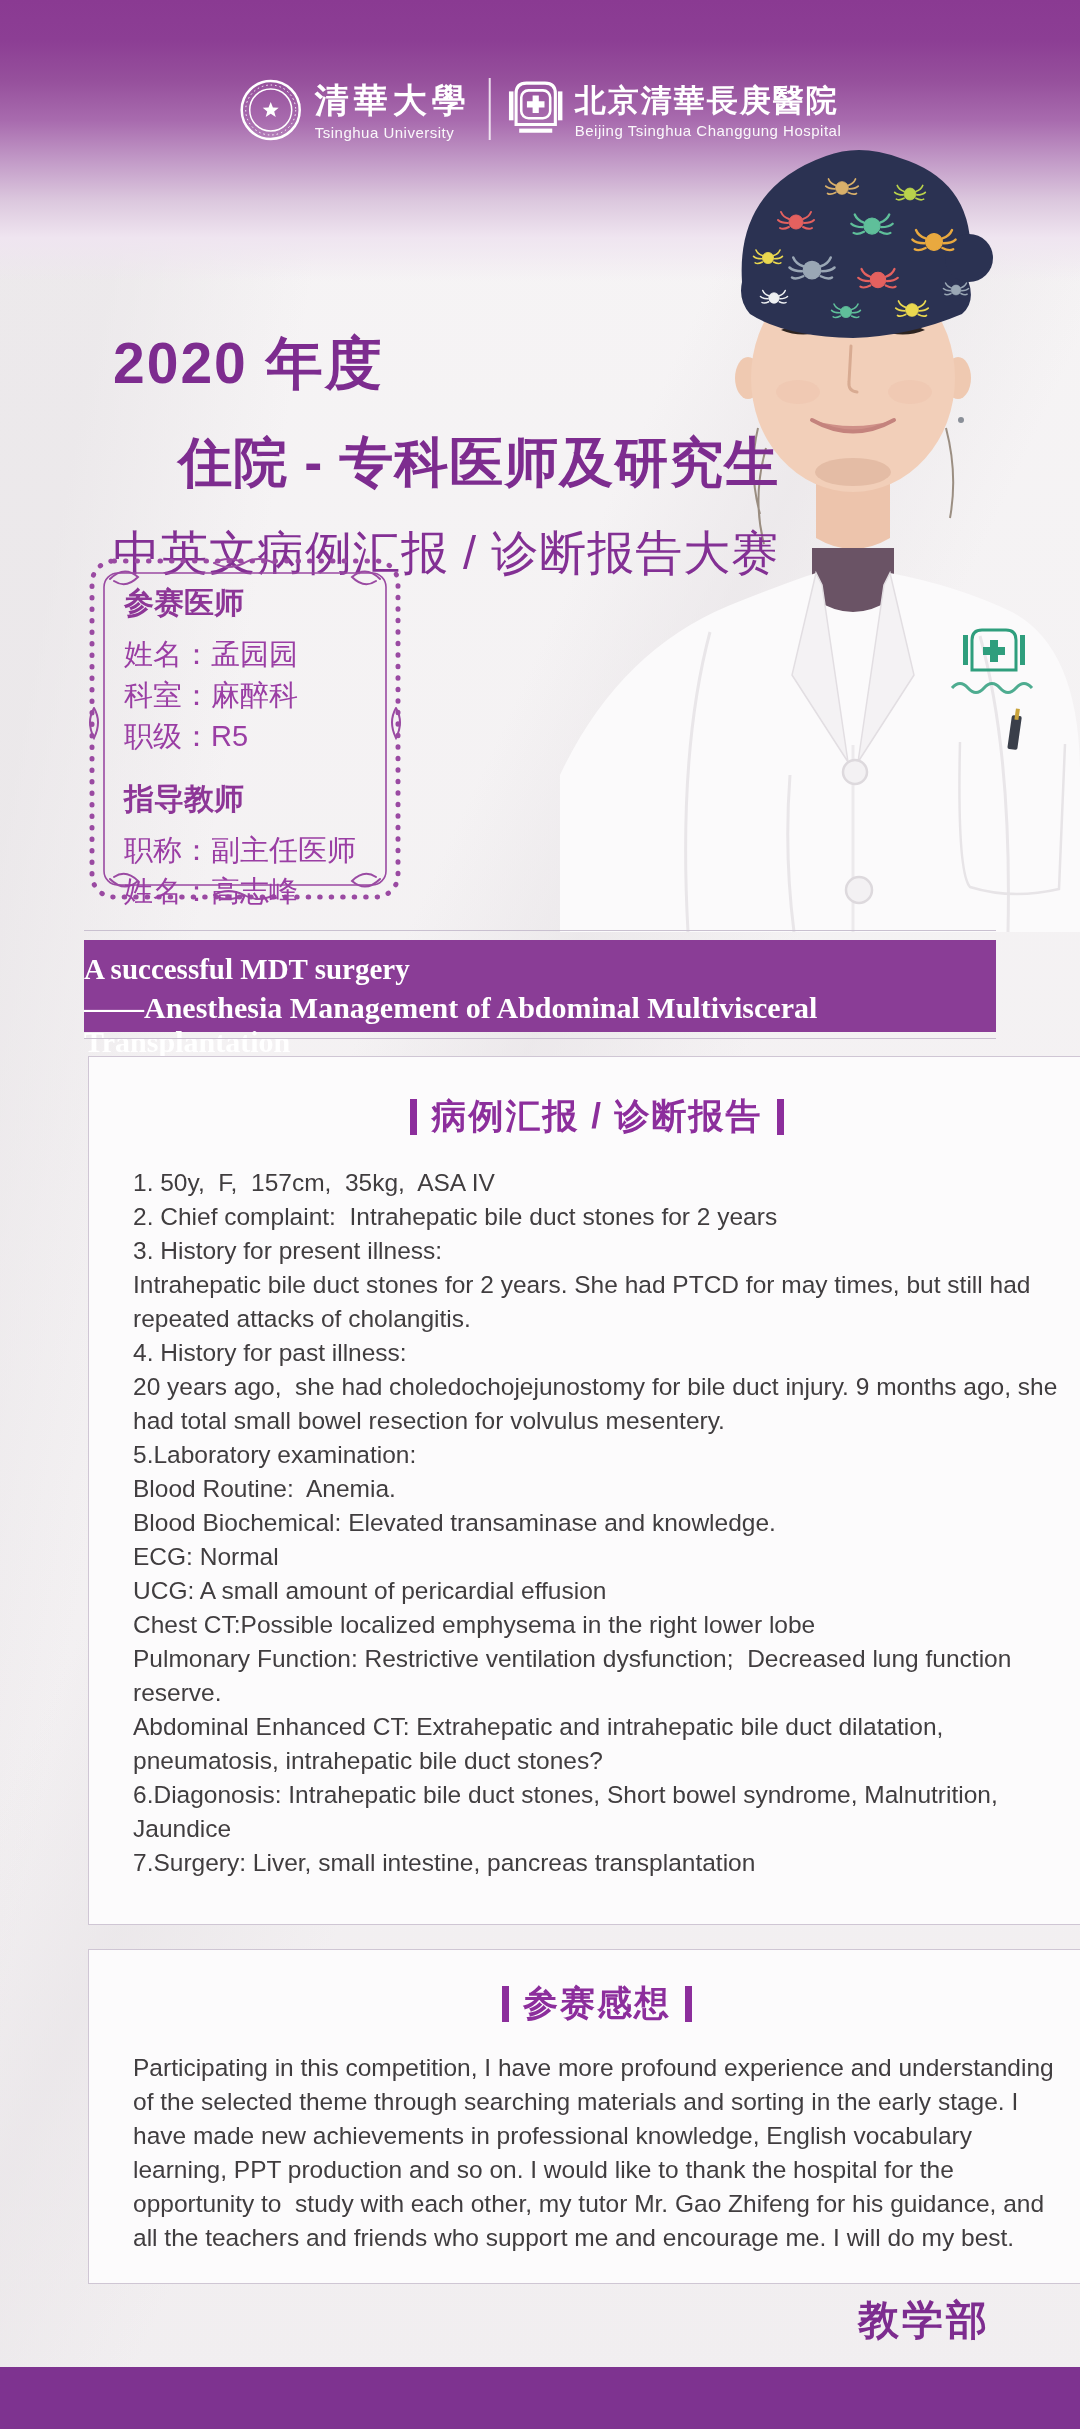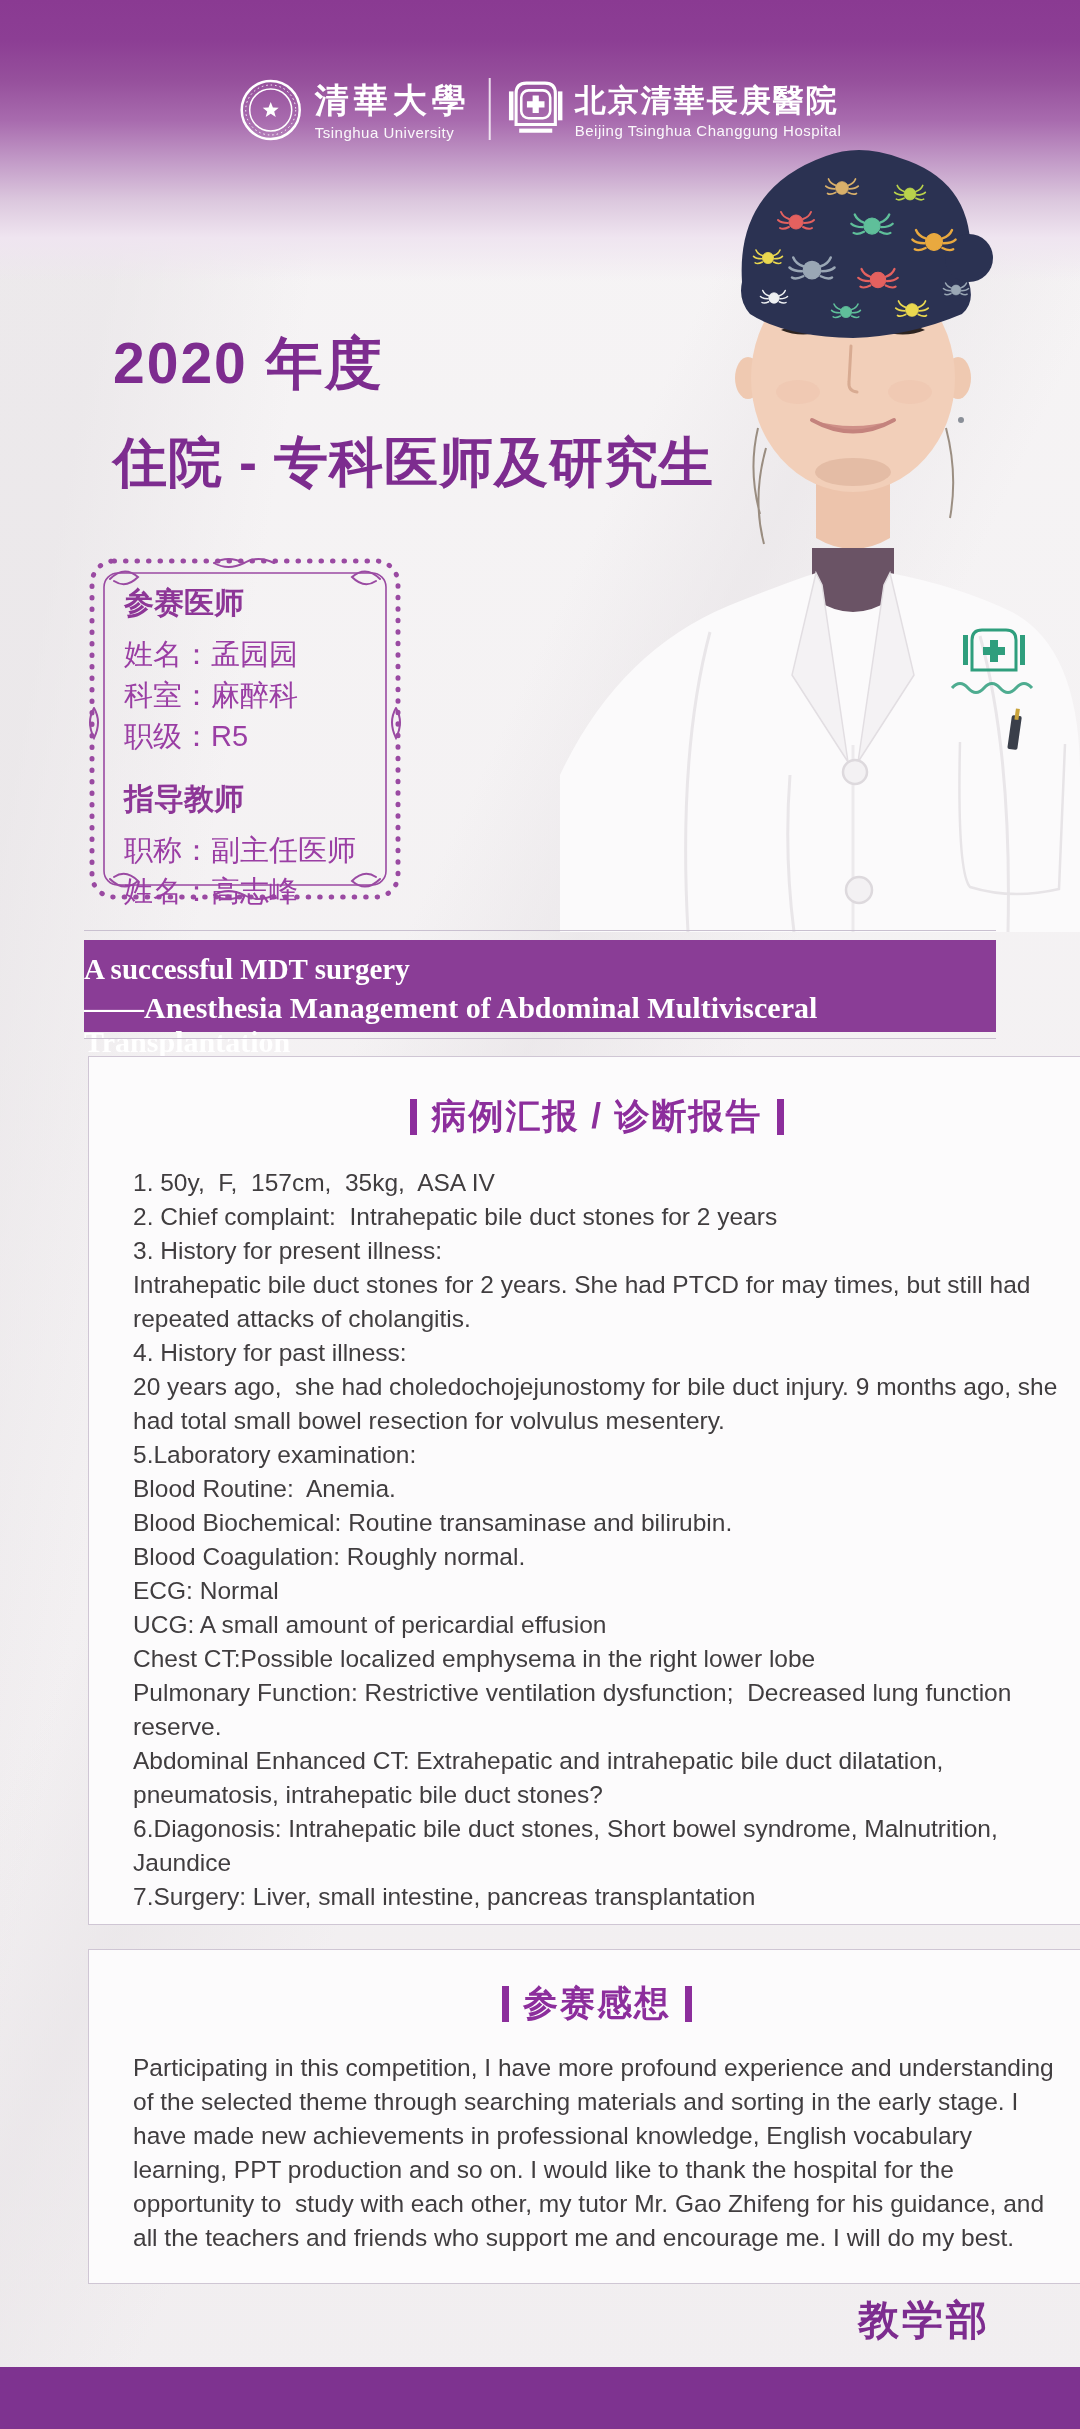--- a/index.html
+++ b/index.html
@@ -97,20 +97,21 @@
       <div class="logo-txt">
         <span class="logo-cn hosp">北京清華長庚醫院</span>
         <span class="logo-en">Beijing Tsinghua Changgung Hospital</span>
       </div>
     </div>
   </header>
 
   <section class="hero-title">
     <div class="hero-line1">2020 年度</div>
     <div class="hero-line2">住院 - 专科医师及研究生</div>
+    <div class="hero-line3">中英文病例汇报 / 诊断报告大赛</div>
   </section>
 
   <figure class="portrait" style="margin:0;">
     <svg width="520" height="802" viewBox="0 0 520 802">
       <defs>
         <g id="crab">
           <circle cx="0" cy="0" r="7"></circle>
           <path d="M-7 -3 q-6 -2 -8 -7 M-8 1 q-7 0 -10 -3 M-7 5 q-6 3 -9 1 M7 -3 q6 -2 8 -7 M8 1 q7 0 10 -3 M7 5 q6 3 9 1" fill="none" stroke-width="2" stroke-linecap="round"></path>
         </g>
       </defs>
@@ -227,22 +228,21 @@
     </div>
     <div class="case-lines">
         <p>1. 50y,  F,  157cm,  35kg,  ASA IV</p>
         <p>2. Chief complaint:  Intrahepatic bile duct stones for 2 years</p>
         <p>3. History for present illness:</p>
         <p>Intrahepatic bile duct stones for 2 years. She had PTCD for may times, but still had repeated attacks of cholangitis.</p>
         <p>4. History for past illness:</p>
         <p>20 years ago,  she had choledochojejunostomy for bile duct injury. 9 months ago, she had total small bowel resection for volvulus mesentery.</p>
         <p>5.Laboratory examination:</p>
         <p>Blood Routine:  Anemia.</p>
-        <p>Blood Biochemical: Routine transaminase and bilirubin.</p>
-        <p>Blood Coagulation: Roughly normal.</p>
+        <p>Blood Biochemical: Elevated transaminase and knowledge.</p>
         <p>ECG: Normal</p>
         <p>UCG: A small amount of pericardial effusion</p>
         <p>Chest CT:Possible localized emphysema in the right lower lobe</p>
         <p>Pulmonary Function: Restrictive ventilation dysfunction;  Decreased lung function reserve.</p>
         <p>Abdominal Enhanced CT: Extrahepatic and intrahepatic bile duct dilatation, pneumatosis, intrahepatic bile duct stones?</p>
         <p>6.Diagonosis: Intrahepatic bile duct stones, Short bowel syndrome, Malnutrition, Jaundice</p>
         <p>7.Surgery: Liver, small intestine, pancreas transplantation</p>
       </div>
   </section>
 

